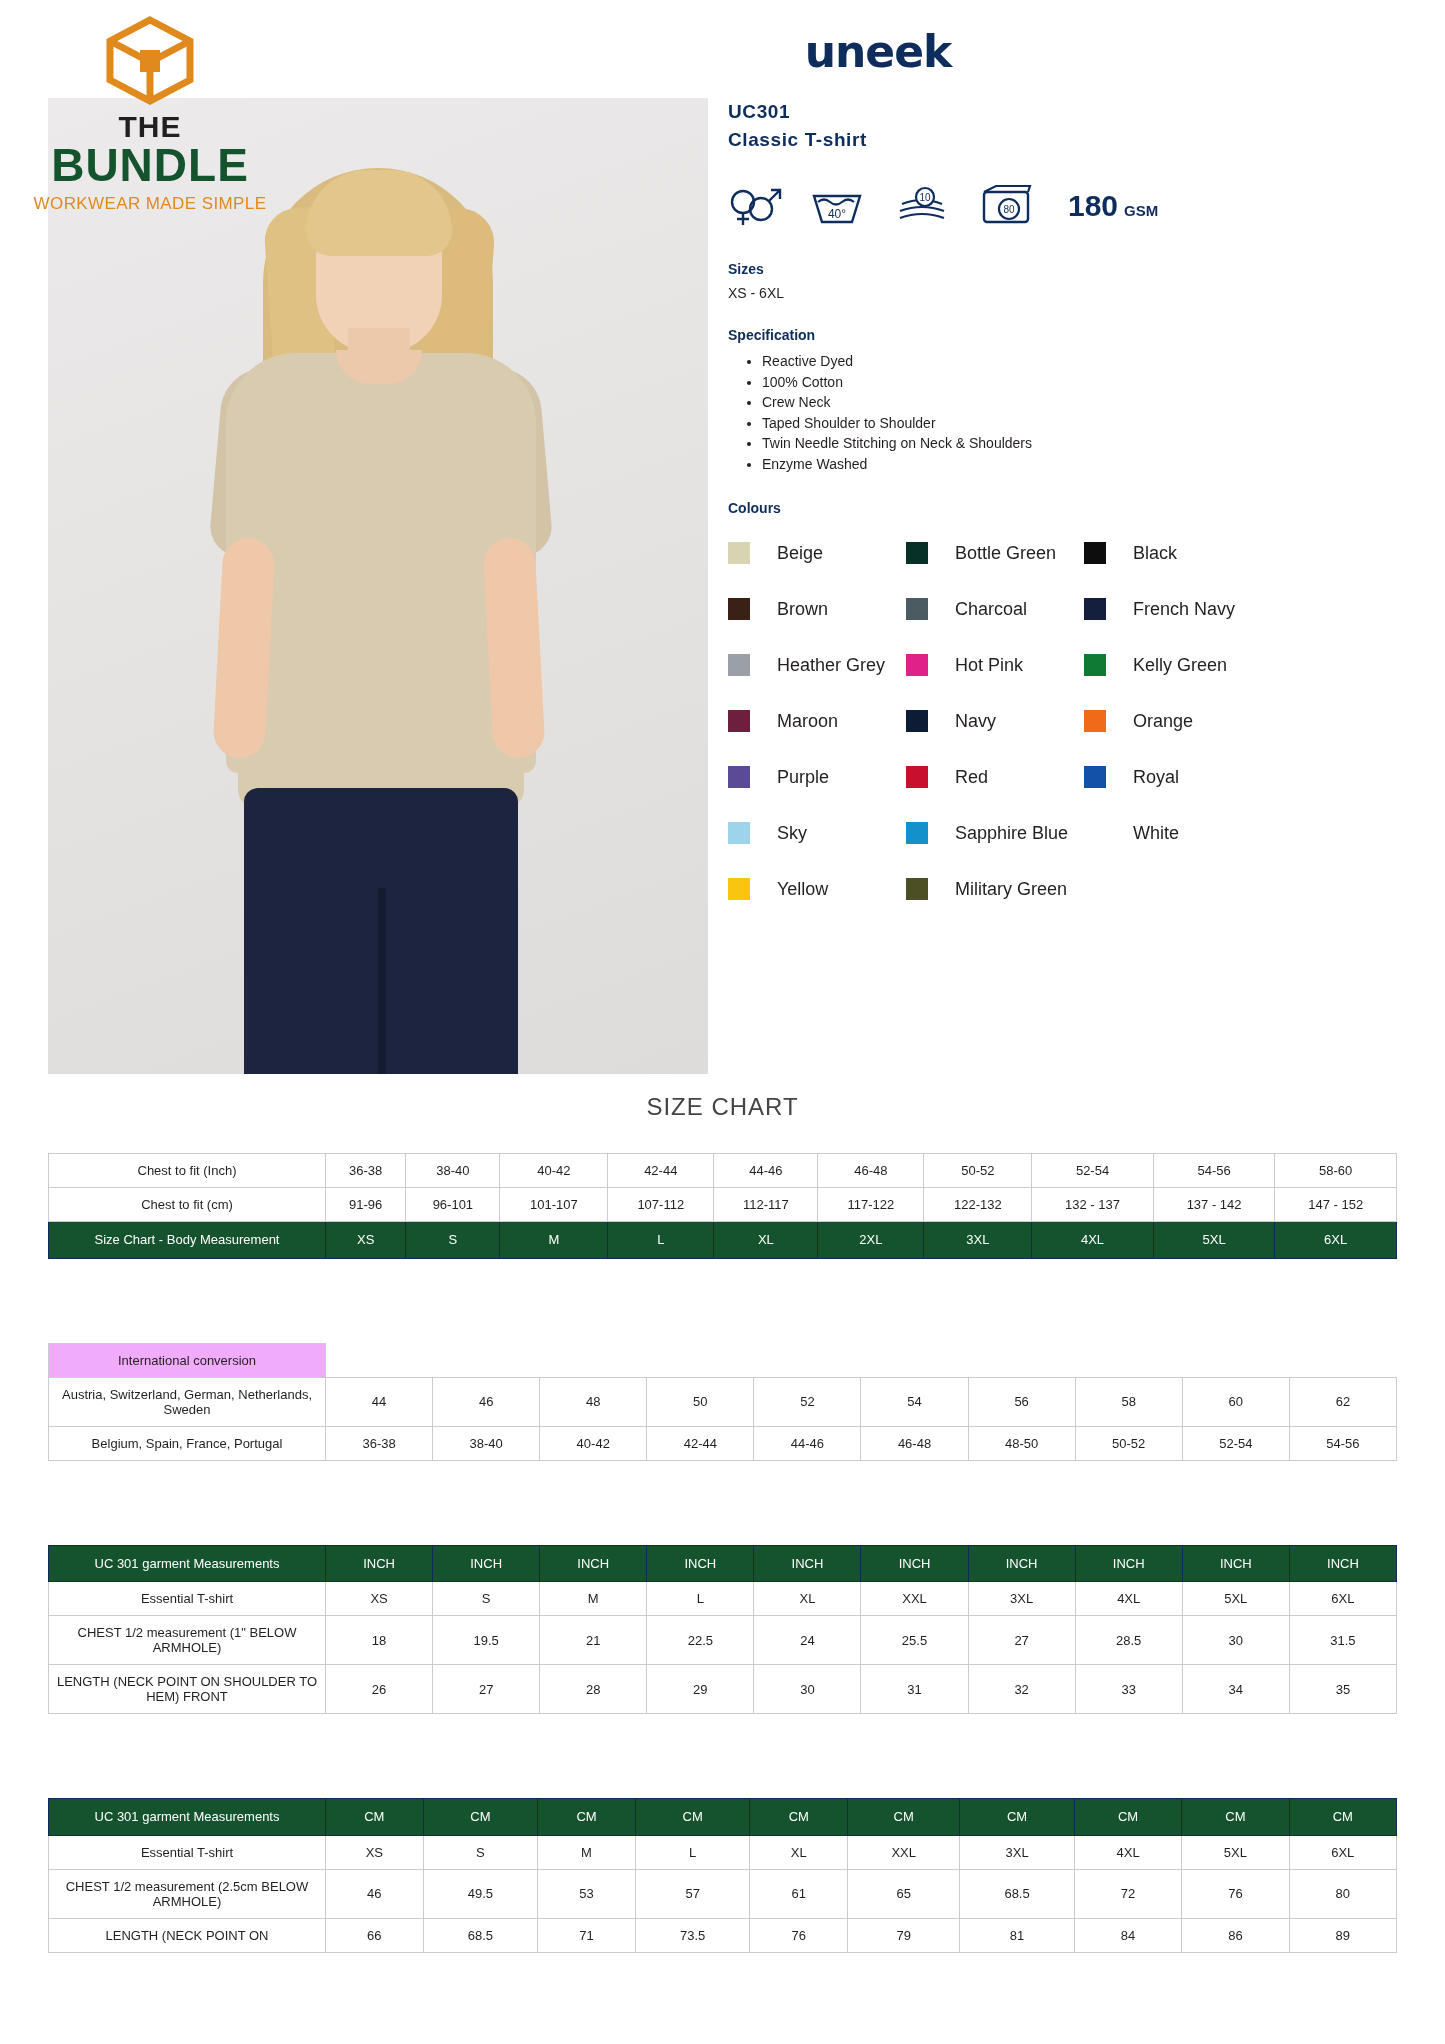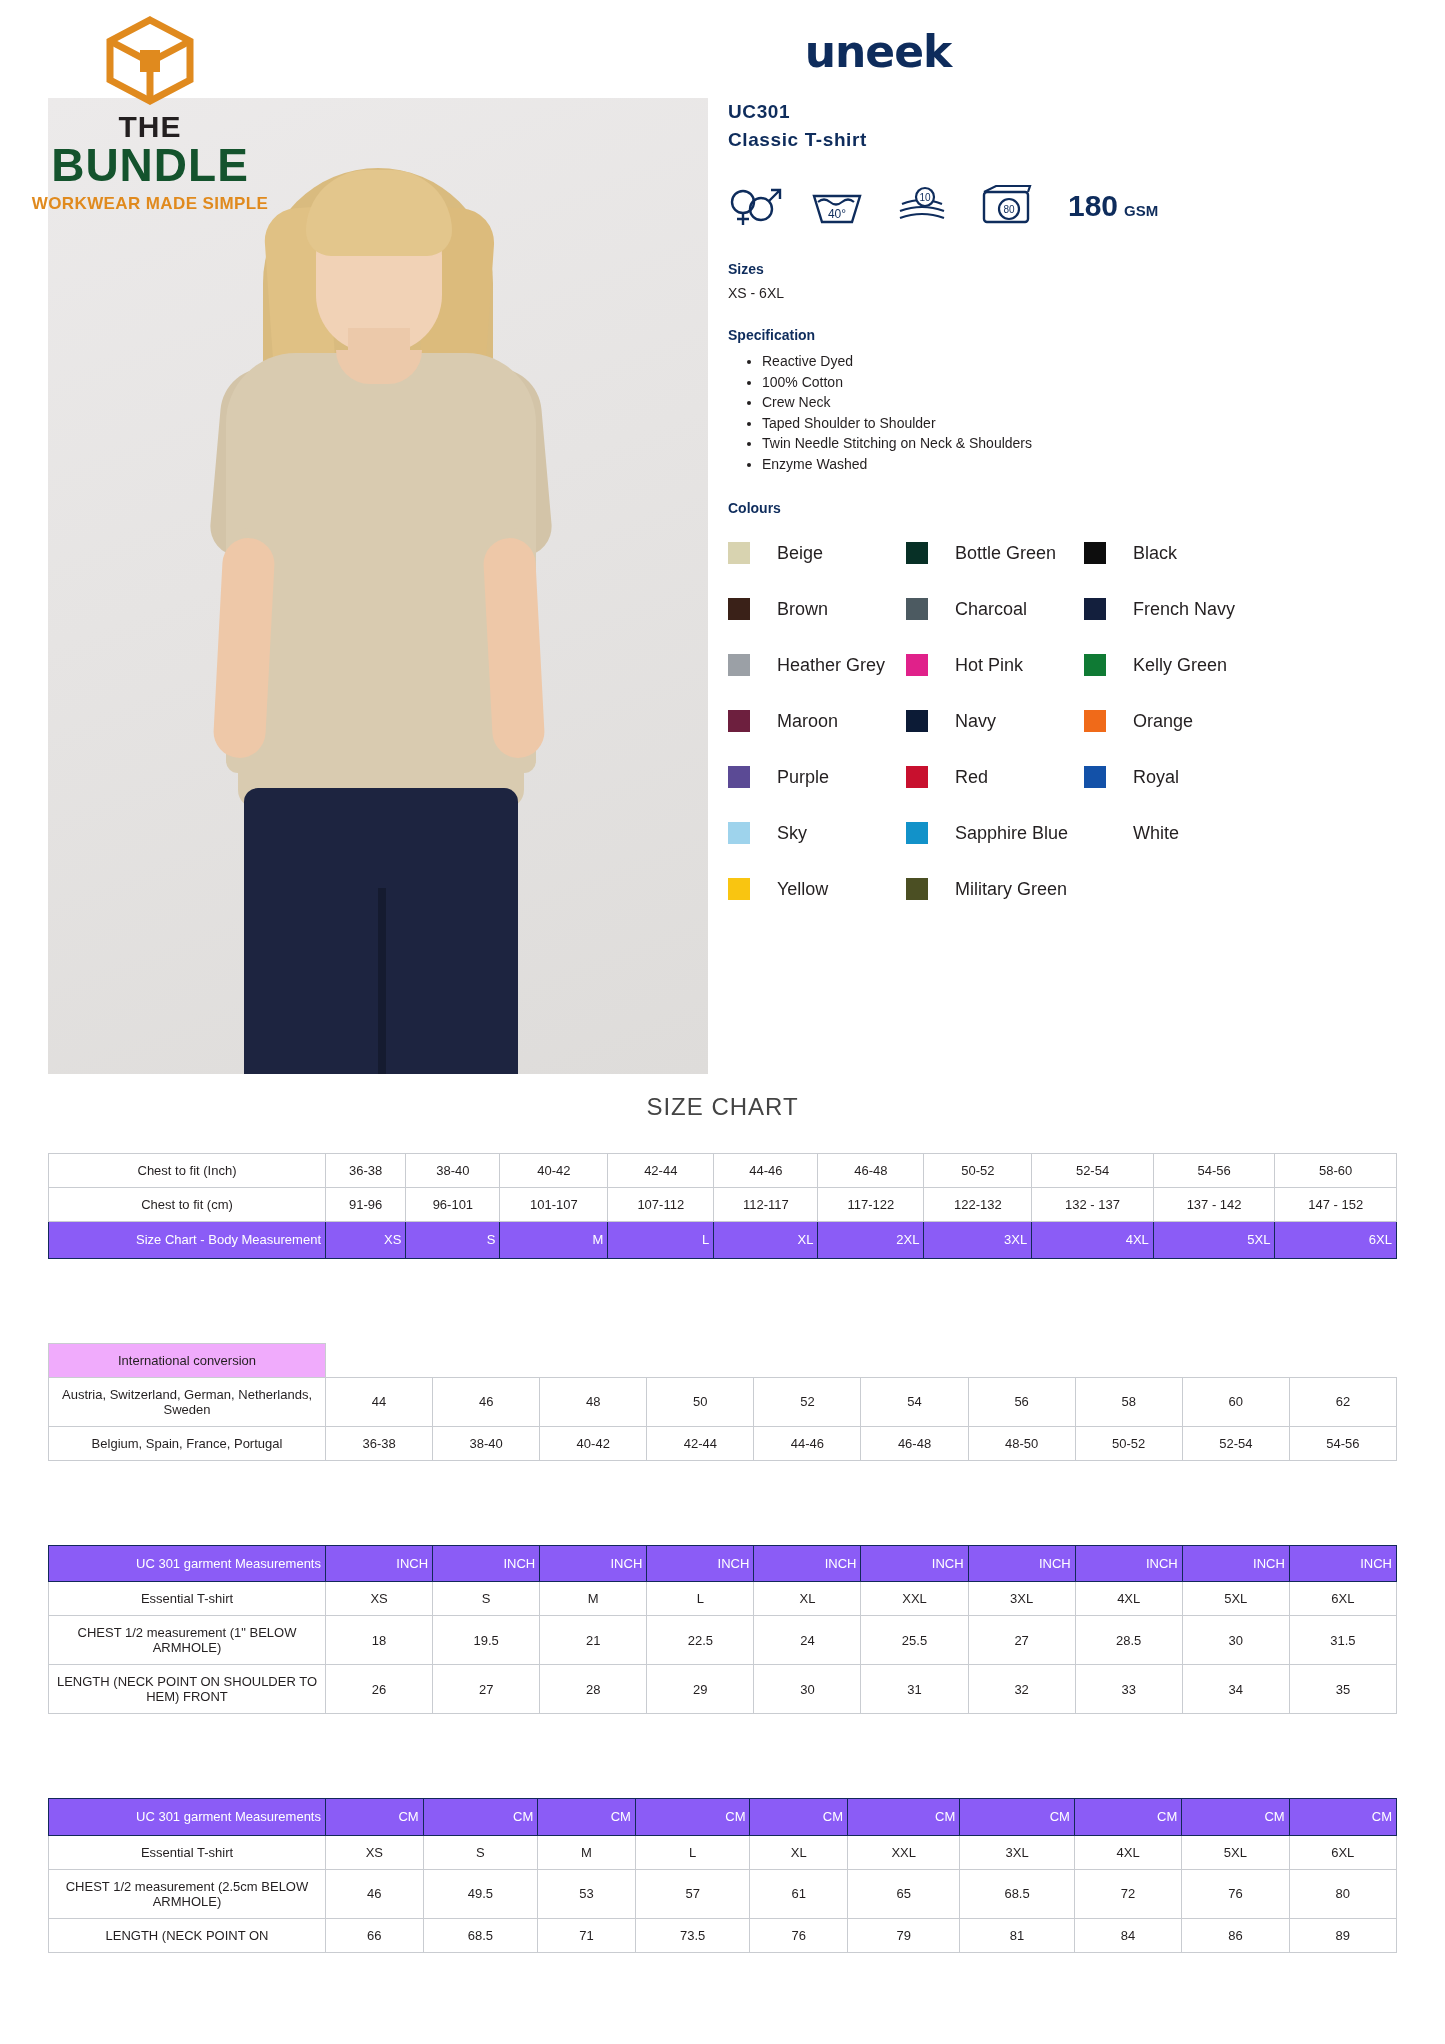--- a/index.html
+++ b/index.html
@@ -58,21 +58,21 @@
   }
   .logo-store {
     font-size: 46px;
     font-weight: bold;
     letter-spacing: 1px;
     color: #231f20;
     line-height: 1.0;
   }
   .logo-tag {
     font-size: 17px;
-    font-weight: bold;
+    font-weight: normal;
     letter-spacing: 0.4px;
     color: #e08a1e;
     margin-top: 6px;
     text-align: center;
   }
 
   .photo {
     position: absolute;
     left: 48px;
     top: 98px;
@@ -249,21 +249,21 @@
     margin-top: 32px;
   }
   table.sc td, table.sc th {
     border: 1px solid #c9ccd1;
     text-align: center;
     padding: 9px 4px;
     font-weight: normal;
     color: #231f20;
   }
   td.lbl { width: 268px; }
-  tr.navy-row td { background:#8b5cf6; color:#fff; border-color:#13285a;text-align:right; }
+  tr.navy-row td { background:#14532d; color:#fff; border-color:#13285a; }
   td.navy-lbl {
     background: #13285a;
     color: #ffffff;
     border-color: #13285a;
     line-height: 1.35;
   }
   .tbl-gap { height: 52px; }
   .intl-head td {
     background:#f0abfc; color:#fff; border-color:#13285a;
     text-align:center; padding:11px 4px;

